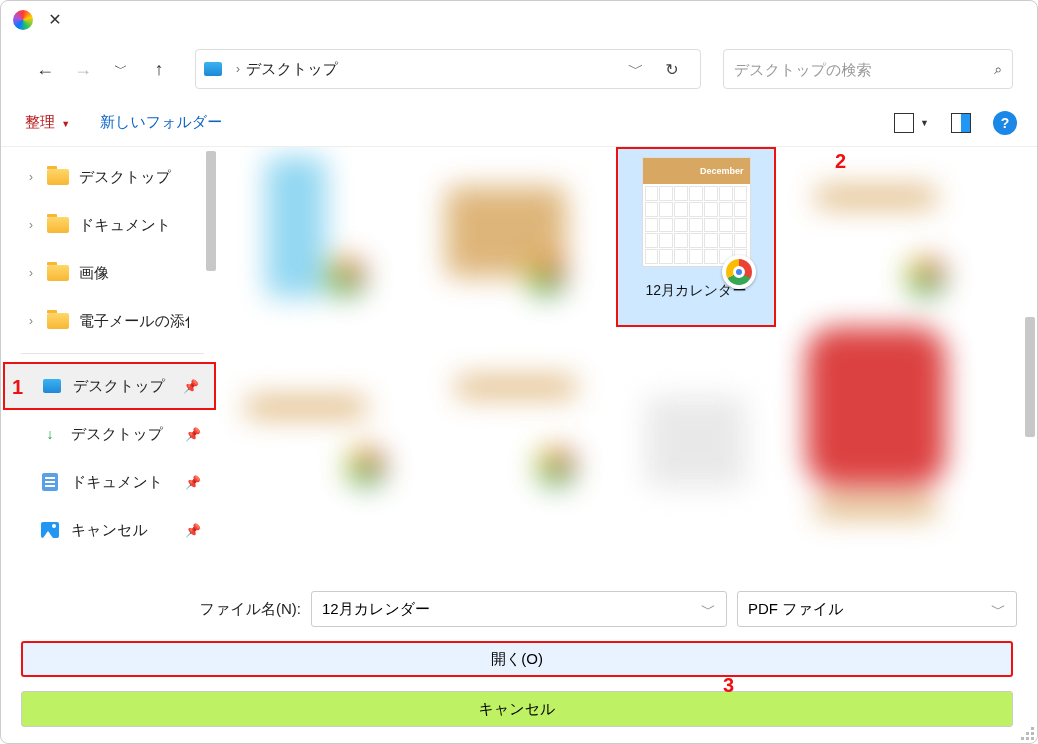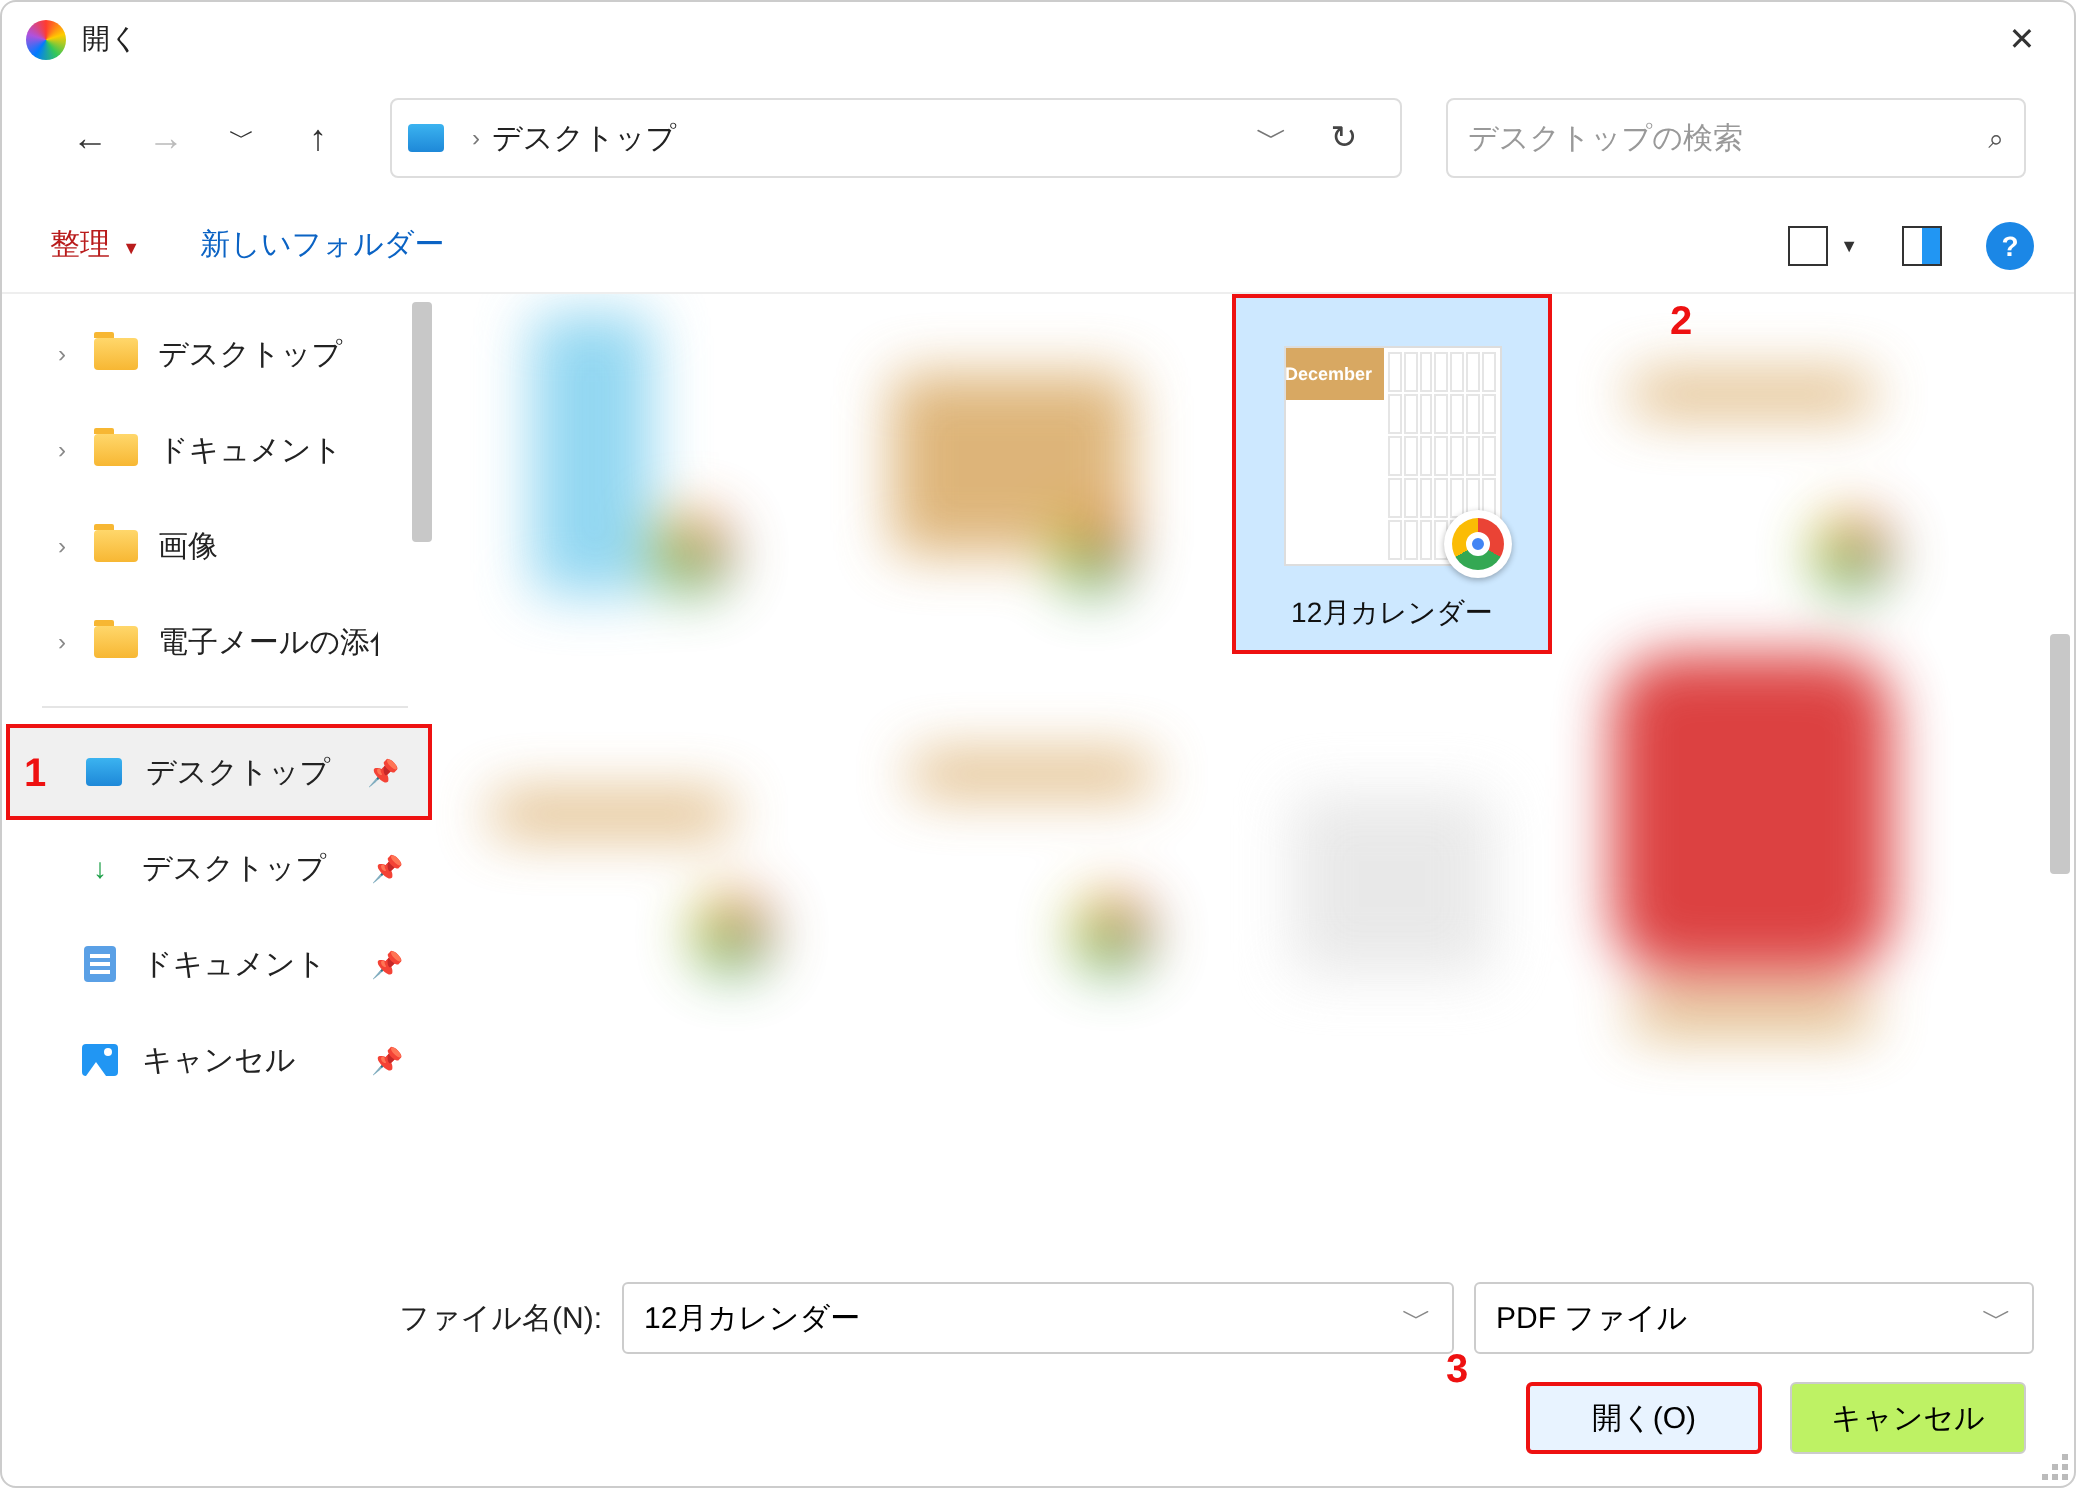--- a/index.html
+++ b/index.html
@@ -61,52 +61,51 @@
 .pic-icon::before { content:''; position:absolute; top:2px; right:3px; width:4px; height:4px; background:#fff; border-radius:50%; }
 
 .vscroll { position:absolute; right:0; top:0; width:10px; height:100%; }
 .vscroll .thumb { position:absolute; left:0; width:10px; background:#c8c8c8; border-radius:2px; }
 
 .content { flex: 1; position: relative; background: #fff; overflow: hidden; }
 .blur-bg { position:absolute; inset:0; filter: blur(14px); opacity: 0.85; }
 .blur-item { position:absolute; border-radius:6px; }
 
 .selected-file { position:absolute; left:400px; top:0; width:160px; height:180px; border:2px solid #e11; background:#cde8ff; text-align:center; padding:8px 4px 4px; }
-.selected-file .thumb { width:109px; height:110px; margin:16px auto 4px; background:#fff; border:1px solid #ddd; display:flex; flex-direction:row; }
+.selected-file .thumb { width:109px; height:110px; margin:0 auto 4px; background:#fff; border:1px solid #ddd; display:flex; flex-direction:column; }
 .selected-file .thumb .hdr { height:26px; background:#d8a862; display:flex; align-items:center; justify-content:flex-end; padding-right:6px; color:#fff; font-size:9px; font-weight:bold; }
 .selected-file .thumb .grid { flex:1; background:#fff; display:grid; grid-template-columns:repeat(7,1fr); grid-auto-rows:1fr; gap:1px; padding:2px; }
 .selected-file .thumb .grid div { background:#fff; border:0.5px solid #e5e5e5; }
 .selected-file .chrome-badge { position:absolute; width:34px; height:34px; right:18px; top:106px; border-radius:50%; background:#fff; display:flex; align-items:center; justify-content:center; box-shadow:0 1px 3px rgba(0,0,0,0.3); }
 .chrome-logo { width:26px; height:26px; border-radius:50%; background: conic-gradient(#ea4335 0 120deg, #34a853 120deg 240deg, #fbbc05 240deg 360deg); position:relative; }
 .chrome-logo::after { content:''; position:absolute; inset:7px; background:#4285f4; border:3px solid #fff; border-radius:50%; }
 .selected-file .fname { font-size:14px; color:#111; margin-top:15px; }
 
 
 .bottom { padding: 18px 20px 16px; display:flex; flex-direction:column; gap:14px; }
 .row1 { display:flex; align-items:center; gap:10px; }
 .row1 .lbl { width:280px; text-align:right; font-size:15px; color:#222; }
 .row1 .combo { flex:1; height:36px; border:1px solid #ccc; border-radius:3px; display:flex; align-items:center; padding:0 10px; justify-content:space-between; font-size:15px; }
 .row1 .filter { width:280px; height:36px; border:1px solid #ccc; border-radius:3px; display:flex; align-items:center; padding:0 10px; justify-content:space-between; font-size:15px; }
-.row2 { display:flex; justify-content:flex-end; gap:14px; padding-right:4px; }
+.row2 { display:flex; justify-content:flex-end; gap:14px; padding-right:4px;flex-direction:column; }
 .btn { height:36px; min-width:118px; border:1px solid #ccc; border-radius:3px; background:#bef264; font-size:15px; cursor:pointer; display:flex; align-items:center; justify-content:center; }
 .btn.open { border:2px solid #e11; background:#e8f3ff; }
 
 .annot { position:absolute; color:#e11; font-size:20px; font-weight:bold; z-index:20; }
 
 .resize-grip { position:absolute; right:4px; bottom:4px; width:14px; height:14px; }
 .resize-grip span { position:absolute; width:3px; height:3px; background:#bbb; }
 </style>
 </head>
 <body>
 
 <div class="window">
 
   <div class="titlebar">
     <span class="app-icon"></span>
-    <span class="title">開く</span>
     <span class="close">✕</span>
   </div>
 
   <div class="navrow">
     <span class="nav-btn">←</span>
     <span class="nav-btn disabled">→</span>
     <span class="nav-btn" style="font-size:13px">﹀</span>
     <span class="nav-btn">↑</span>
     <div class="breadcrumb">
       <span class="bc-icon"></span>

